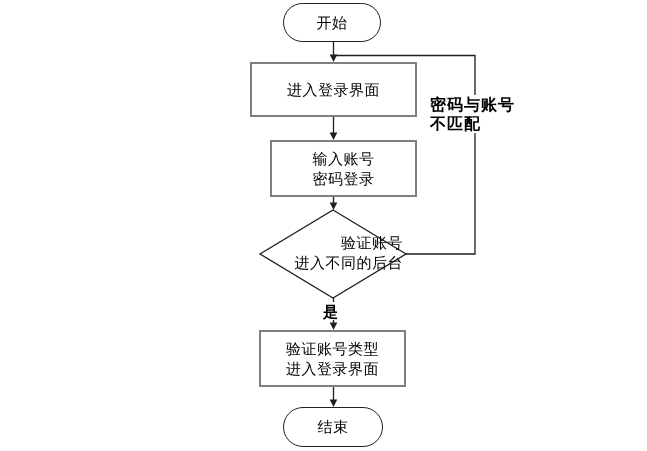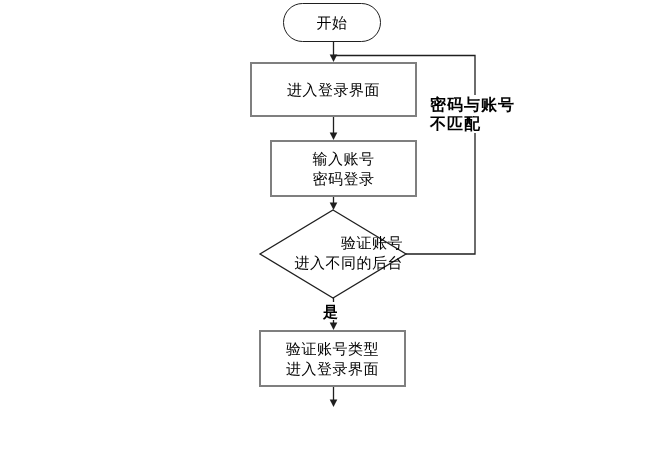--- a/index.html
+++ b/index.html
@@ -103,14 +103,17 @@
     <span>不匹配</span>
   </div>
 
   <div class="node rect" style="left:259px;top:330px;width:147px;height:57px;">
     <span>
       <span>验证账号类型</span><br>
       <span>进入登录界面</span>
     </span>
   </div>
 
+  <div class="node oval" style="left:283px;top:407px;width:100px;height:40px;">
+    <span>结束</span>
+  </div>
 
 </div>
 
 </body></html>

